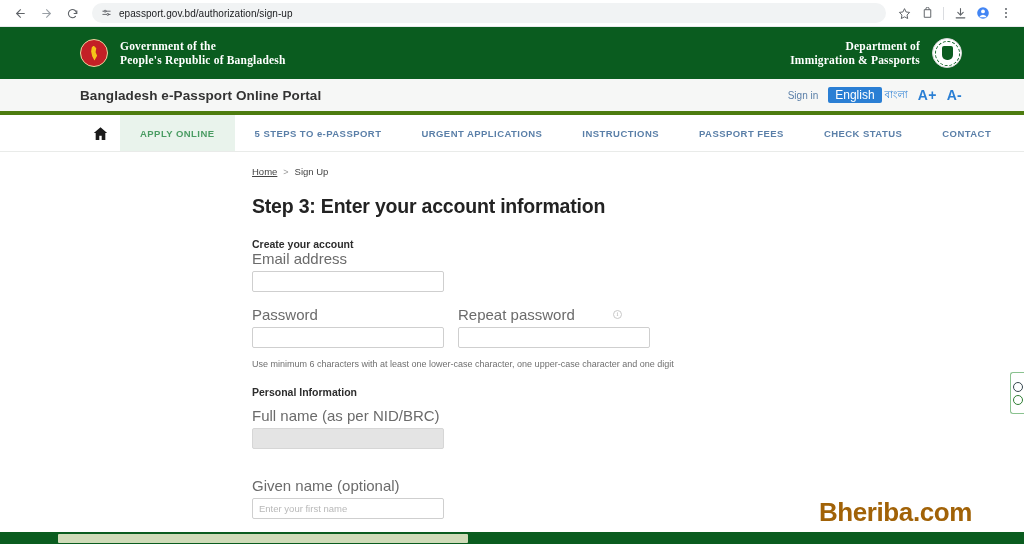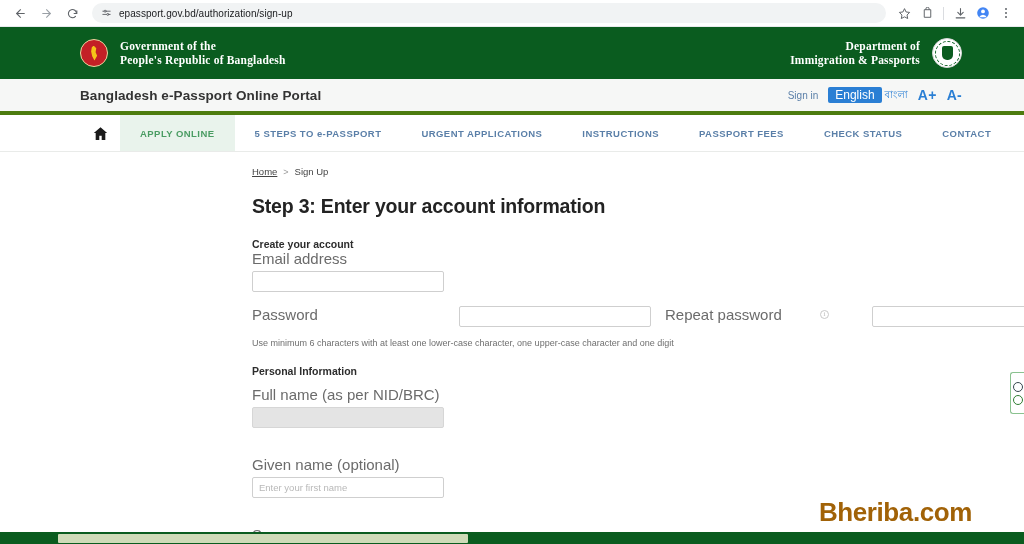--- a/index.html
+++ b/index.html
@@ -254,21 +254,21 @@
     padding: 0 6px;
     outline: none;
     font-family: "Liberation Sans", sans-serif;
   }
   .fld::placeholder { color: #b8b8b8; }
   .fld.disabled {
     background: #e4e4e4;
     border-color: #d6d6d6;
   }
   .row2 { display: flex; gap: 14px; margin-bottom: 0; }
-  .col { display: flex; flex-direction: row; gap: 43px; }
+  .col { display: flex; flex-direction: column; }
   .label-row {
     display: flex; align-items: center;
     width: 164px;
     margin-bottom: 4px;
   }
   .info-ico {
     margin-left: auto;
     width: 9px; height: 9px;
     border-radius: 50%;
     border: 1px solid #c9c9c9;

